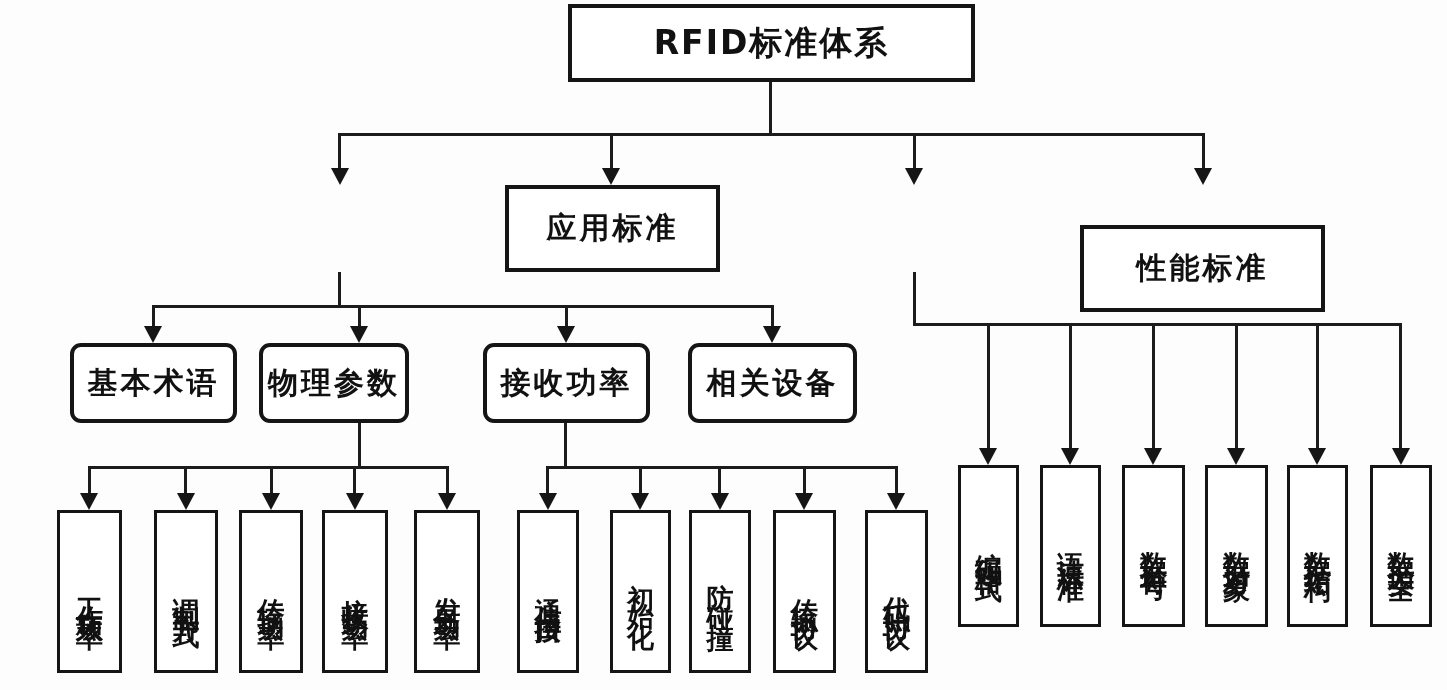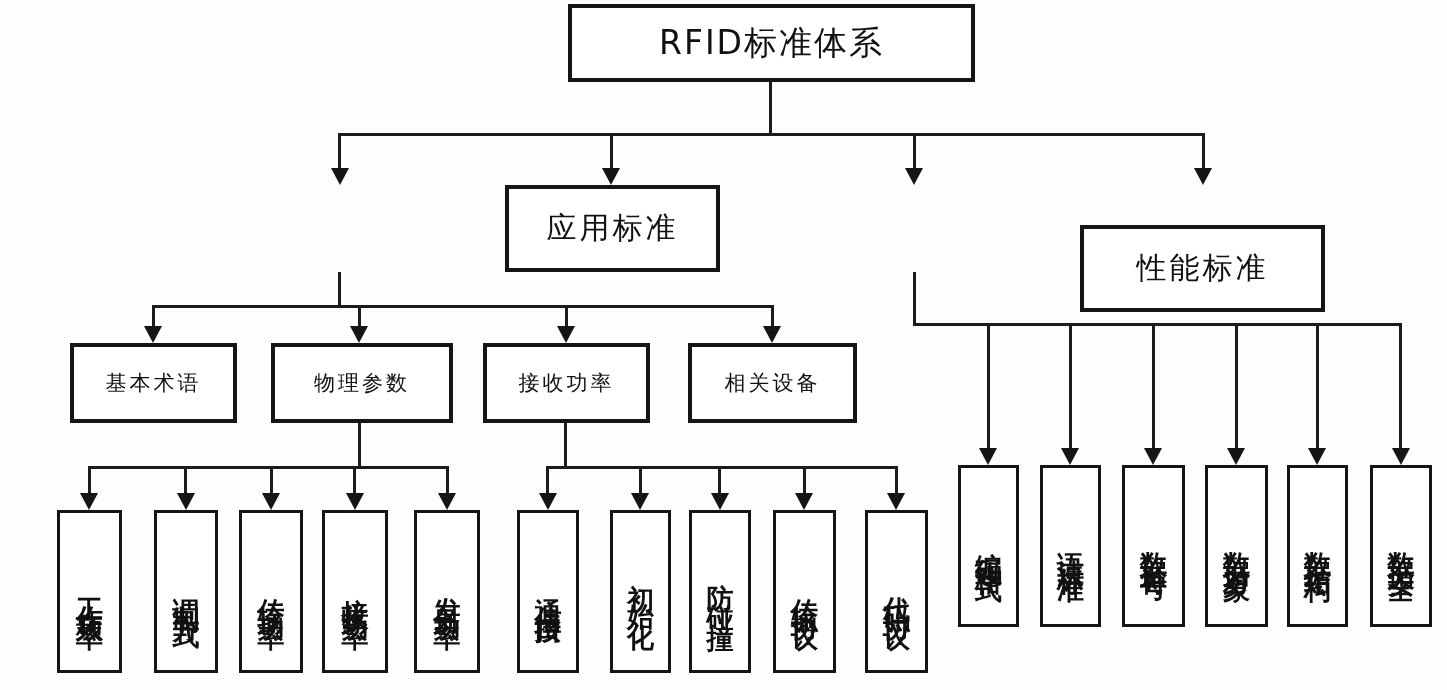--- a/index.html
+++ b/index.html
@@ -8,25 +8,25 @@
   }
   html,body{margin:0;padding:0;background:var(--page-background);}
   .canvas{
     position:relative;width:1447px;height:690px;overflow:hidden;
     background:var(--page-background);
     font-family:"DejaVu Sans",sans-serif;color:var(--text);
   }
   .box{
     position:absolute;box-sizing:border-box;background:var(--box-background);
     border:4px solid var(--border);display:flex;align-items:center;justify-content:center;
-    font-weight:400;white-space:nowrap;
+    font-weight:700;white-space:nowrap;
   }
   .lv1{left:568px;top:4px;width:407px;height:78px;font-size:33px;letter-spacing:2px;}
   .lv2{top:185px;height:87px;font-size:30px;letter-spacing:3px;}
-  .lv3{top:343px;height:80px;font-size:21px;letter-spacing:3px;}
+  .lv3{top:343px;height:80px;font-size:30px;letter-spacing:3px;border-radius:11px;}
   .vbox{
     position:absolute;box-sizing:border-box;background:var(--box-background);
     border:3px solid var(--border);display:flex;align-items:center;justify-content:center;
     font-weight:700;font-size:27px;
     writing-mode:vertical-lr;text-orientation:upright;letter-spacing:8px;
   }
   .vba{top:510px;height:163px;}
   .vbb{top:510px;height:163px;}
   .vbc{top:465px;height:162px;}
   .sp3{letter-spacing:20px;}
@@ -42,21 +42,21 @@
 <body>
 
 <div class="canvas">
 
   <div class="box lv1">RFID标准体系</div>
 
   <div class="box lv2" style="left:505px;width:215px;">应用标准</div>
   <div class="box lv2" style="left:1080px;width:245px;margin-top:40px;">性能标准</div>
 
   <div class="box lv3" style="left:70px;width:167px;">基本术语</div>
-  <div class="box lv3" style="left:271px;width:182px;">物理参数</div>
+  <div class="box lv3" style="left:259px;width:150px;">物理参数</div>
   <div class="box lv3" style="left:483px;width:167px;">接收功率</div>
   <div class="box lv3" style="left:688px;width:169px;">相关设备</div>
 
   <div class="vbox vba" style="left:57px;width:65px;">工作频率</div>
   <div class="vbox vba" style="left:154px;width:64px;">调制方式</div>
   <div class="vbox vba" style="left:239px;width:64px;">传输功率</div>
   <div class="vbox vba" style="left:322px;width:66px;">接收功率</div>
   <div class="vbox vba" style="left:414px;width:66px;">发射功率</div>
 
   <div class="vbox vbb" style="left:517px;width:62px;">通信接口</div>

